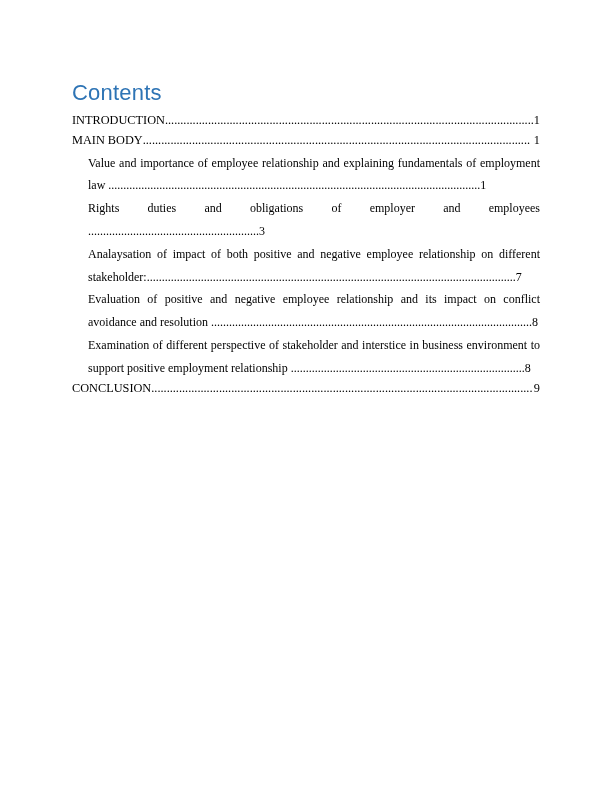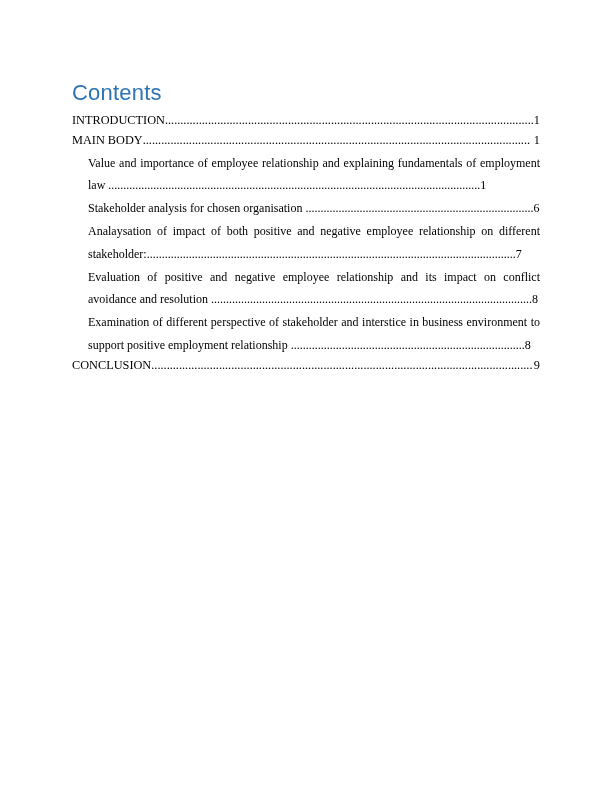--- a/index.html
+++ b/index.html
@@ -112,24 +112,24 @@
         <span class="label">MAIN BODY</span>
         <span class="leader">..............................................................................................................................</span>
         <span class="pageno">1</span>
       </div>
     </div>
 
     <div class="toc-entry lvl2">
       <span class="text">Value and importance of employee relationship and explaining fundamentals of employment law</span><span class="leader-inline"> ............................................................................................................................</span><span class="pageno">1</span>
     </div>
 
+    <div class="toc-entry lvl2">
+      <span class="text">Rights duties and obligations of employer and employees</span><span class="leader-inline"> .........................................................</span><span class="pageno">3</span>
+    </div>
 
-    <div class="toc-entry lvl2">
-      <span class="text">Stakeholder analysis for chosen organisation</span><span class="leader-inline"> ............................................................................</span><span class="pageno">6</span>
-    </div>
 
     <div class="toc-entry lvl2">
       <span class="text">Analaysation of impact of both positive and negative employee relationship on different stakeholder:</span><span class="leader-inline">...........................................................................................................................</span><span class="pageno">7</span>
     </div>
 
     <div class="toc-entry lvl2">
       <span class="text">Evaluation of positive and negative employee relationship and its impact on conflict avoidance and resolution</span><span class="leader-inline"> ...........................................................................................................</span><span class="pageno">8</span>
     </div>
 
     <div class="toc-entry lvl2">

